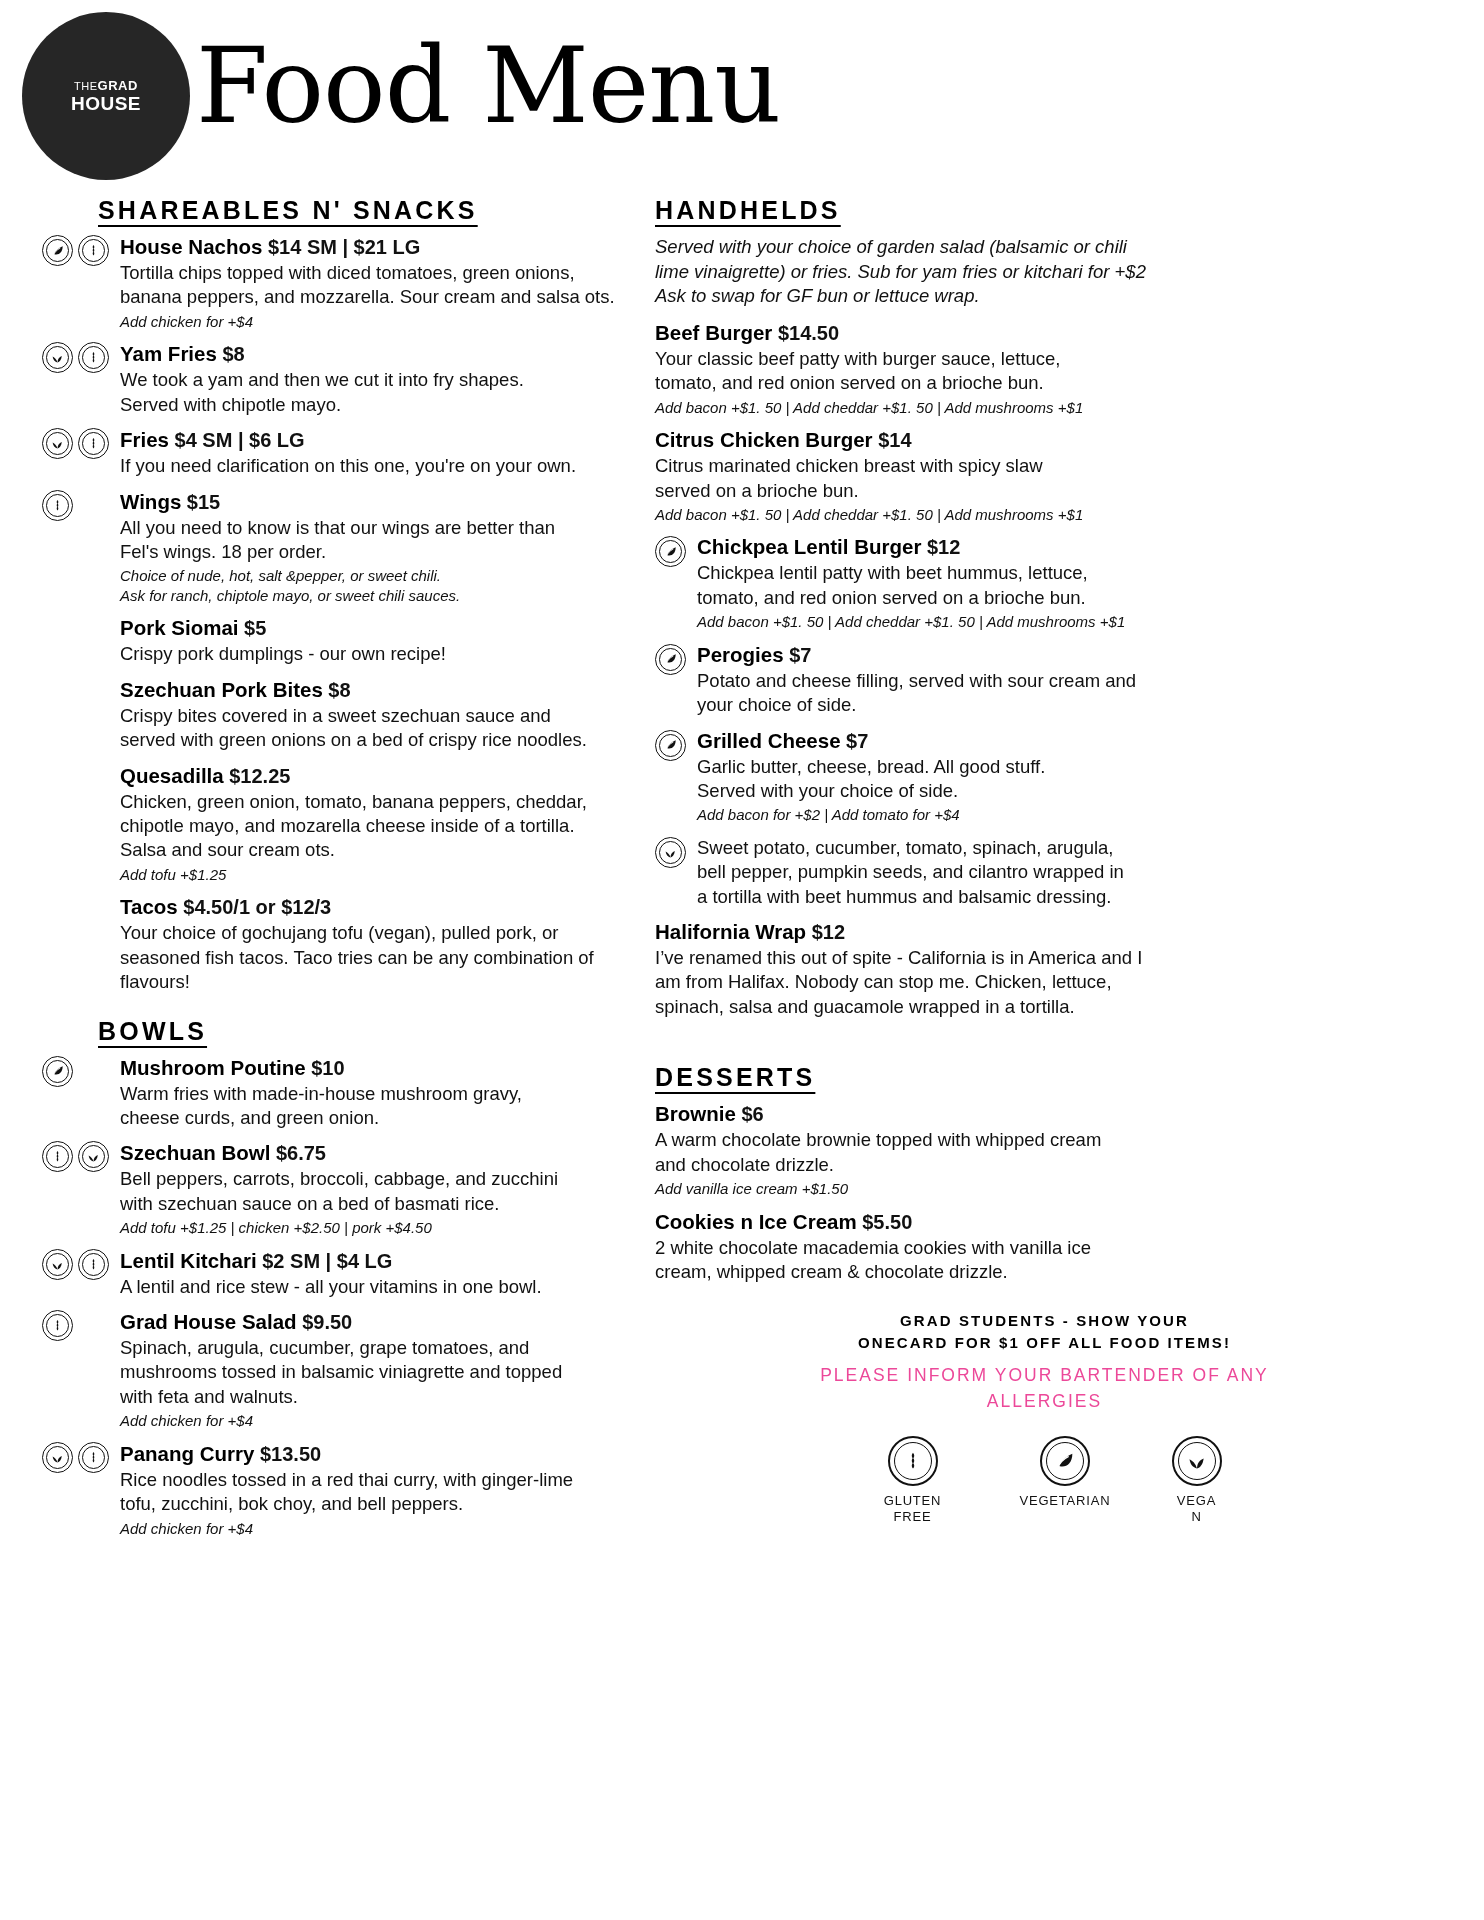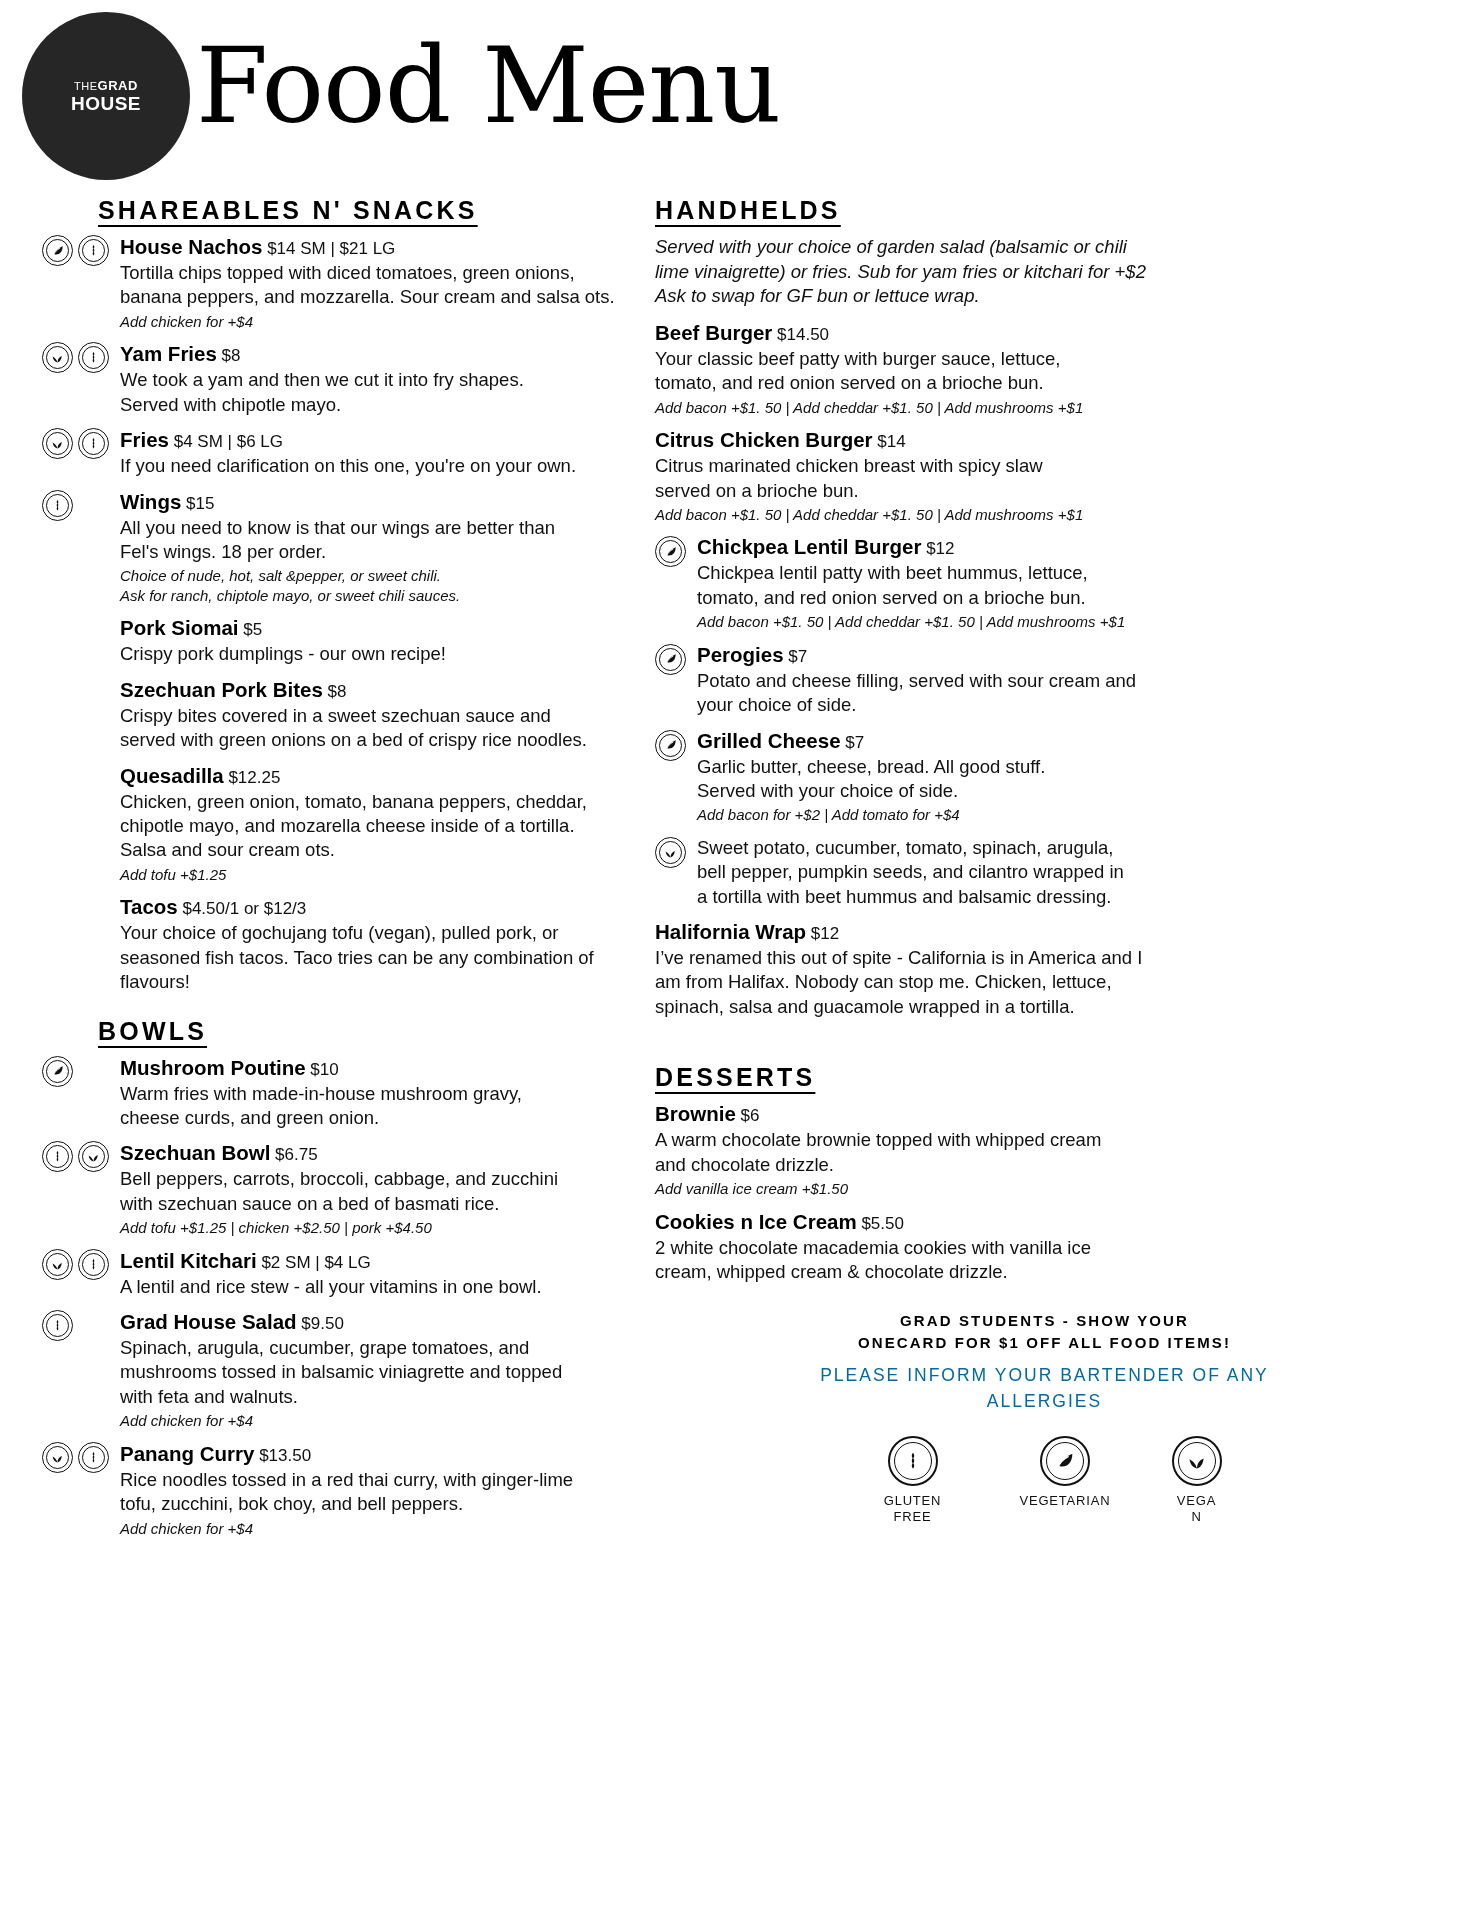--- a/index.html
+++ b/index.html
@@ -81,22 +81,22 @@
   .col-right .item { padding-left: 0px; }
   .col-right .item.has-badge { padding-left: 42px; }
 
   .item-name {
     font-size: 20.5px;
     font-weight: bold;
     display: inline;
     color: #000;
   }
   .item-price {
-    font-size: 17px;
-    font-weight: normal;
+    font-size: 20px;
+    font-weight: bold;
     display: inline;
     color: #111;
   }
   .desc {
     font-size: 18.5px;
     line-height: 1.32;
     color: #111;
     margin-top: 2px;
     white-space: pre-line;
   }
@@ -168,21 +168,21 @@
     letter-spacing: 2.1px;
     line-height: 1.45;
     color: #000;
     white-space: pre-line;
   }
   .footer-sub {
     font-size: 17.5px;
     letter-spacing: 2.0px;
     line-height: 1.5;
     margin-top: 8px;
-    color: #0369a1;
+    color: #ec4899;
     white-space: pre-line;
   }
   .legend {
     margin-top: 22px;
     display: flex;
     justify-content: center;
     gap: 62px;
   }
   .legend-item { text-align: center; }
   .legend-badge {

